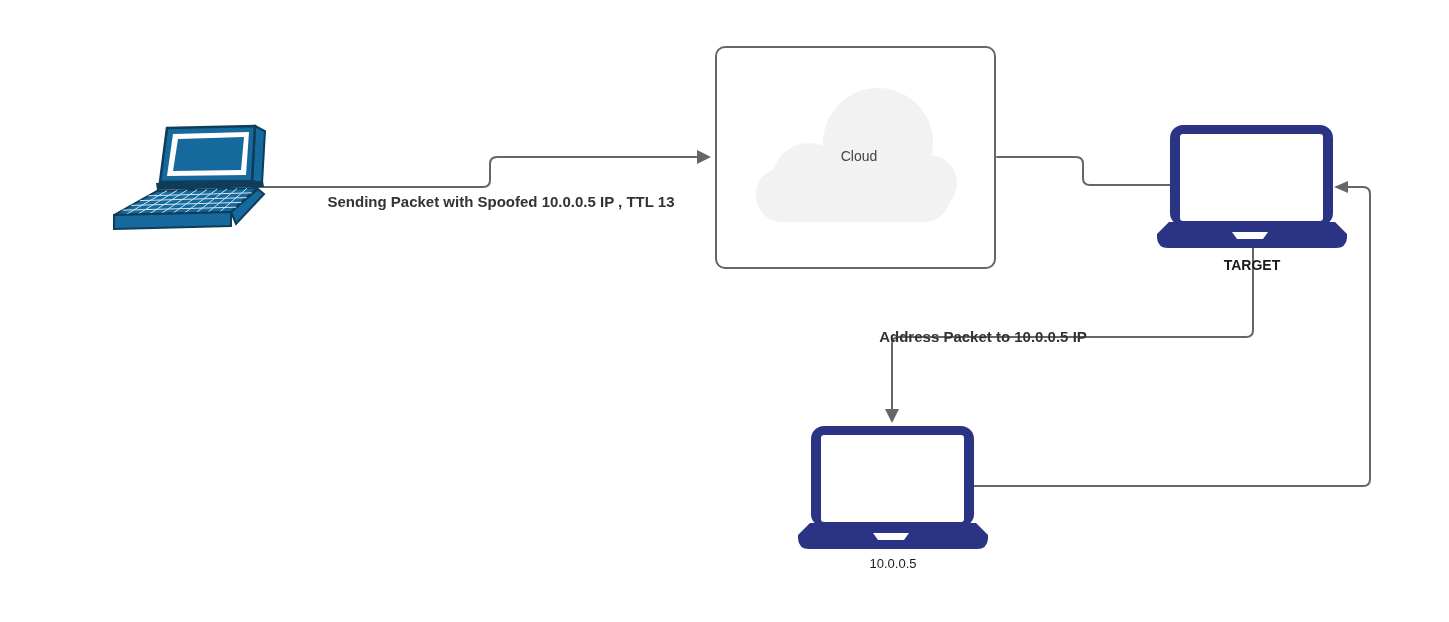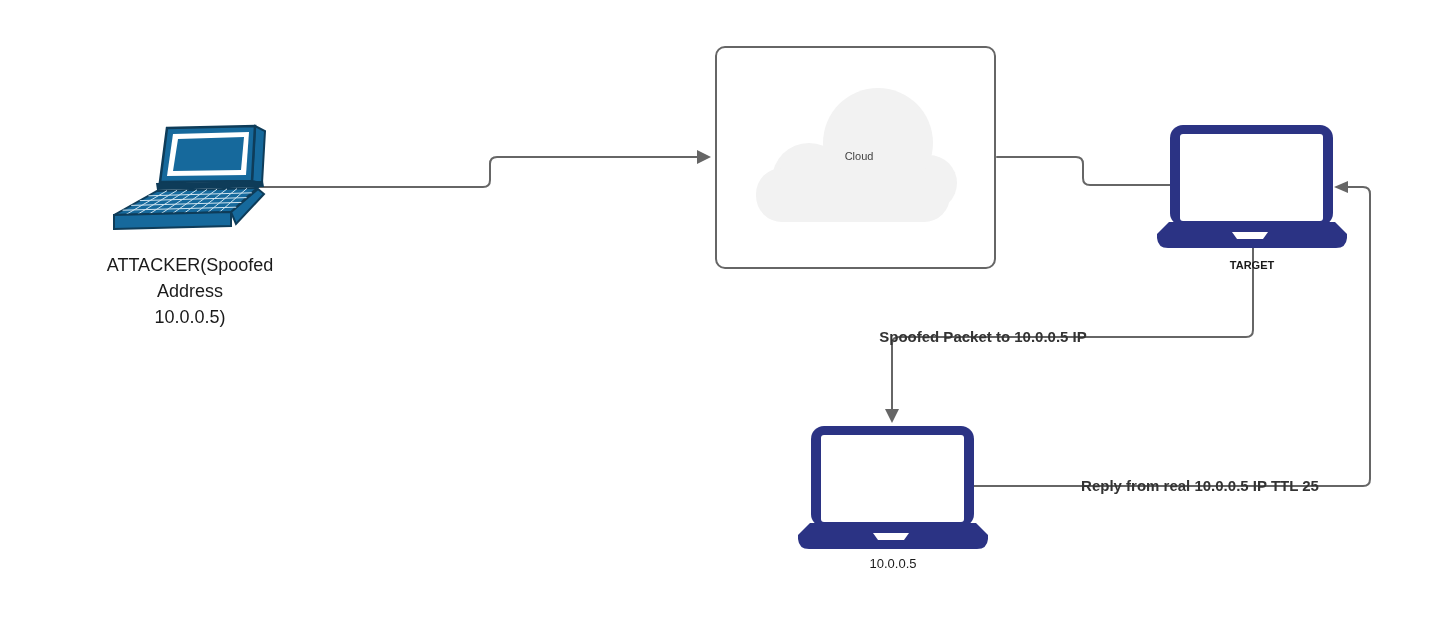--- a/index.html
+++ b/index.html
@@ -10,21 +10,21 @@
   }
   *{box-sizing:border-box;margin:0;padding:0}
   body{background:#ffffff;font-family:"Liberation Sans",sans-serif}
   .canvas{position:relative;width:1449px;height:622px;background:#ffffff;overflow:hidden}
   .layer{position:absolute;left:0;top:0;width:1449px;height:622px;pointer-events:none}
   .connectors{z-index:1}
   .node{position:absolute;z-index:2}
   .edge-label{position:absolute;z-index:3;transform:translate(-50%,-50%);
     font-size:15px;font-weight:bold;color:var(--edge-label-color);white-space:nowrap}
   .node-label{position:absolute;z-index:3;transform:translate(-50%,-50%);
-    font-size:11px;color:var(--node-label-color);text-align:center;
+    font-size:14px;color:var(--node-label-color);text-align:center;
     white-space:pre-line;line-height:26px}
   .node-label.attacker{font-size:18px}
   .node-label.target{font-weight:bold;}
   .node-label.real-host{font-size:13px;line-height:18px}
   .cloud-box{position:absolute;left:715px;top:46px;width:281px;height:223px;
     border:2px solid var(--cloud-border);border-radius:10px;background:#ffffff;z-index:2}
   .cloud-box svg{position:absolute;left:0;top:0}
   .conn{stroke:var(--connector);stroke-width:2;fill:none;stroke-linecap:round}
   .arrow{fill:var(--connector)}
   .grid-line{stroke:#cfe4f0;stroke-width:1;fill:none}
@@ -95,22 +95,19 @@
     <polygon points="75,107 111,107 106,114 80,114" fill="#ffffff"></polygon>
   </svg>
 
   <svg class="node" style="left:798px;top:426px" viewBox="0 0 190 123" width="190" height="123">
     <rect x="13" y="0" width="163" height="101" rx="13" fill="var(--node-fill)"></rect>
     <rect x="23" y="9" width="143" height="87" rx="3" fill="#ffffff"></rect>
     <path d="M12,97 H178 L190,109 Q191,123 179,123 H11 Q-1,123 0,109 Z" fill="var(--node-fill)"></path>
     <polygon points="75,107 111,107 106,114 80,114" fill="#ffffff"></polygon>
   </svg>
 
-  <div class="node-label attacker" style="left:190px;top:291px">ATTACKER(Spoofed
-Address
-10.0.0.5)</div>
   <div class="node-label target" style="left:1252px;top:265px">TARGET</div>
   <div class="node-label real-host" style="left:893px;top:564px">10.0.0.5</div>
 
-  <div class="edge-label" style="left:983px;top:336px">Spoofed Packet to 10.0.0.5 IP</div>
-  <div class="edge-label" style="left:1200px;top:485px">Reply from real 10.0.0.5 IP TTL 25</div>
+  <div class="edge-label" style="left:501px;top:201px">Sending Packet with Spoofed 10.0.0.5 IP , TTL 13</div>
+  <div class="edge-label" style="left:983px;top:336px">Address Packet to 10.0.0.5 IP</div>
 
 </div>
 
 </body></html>

